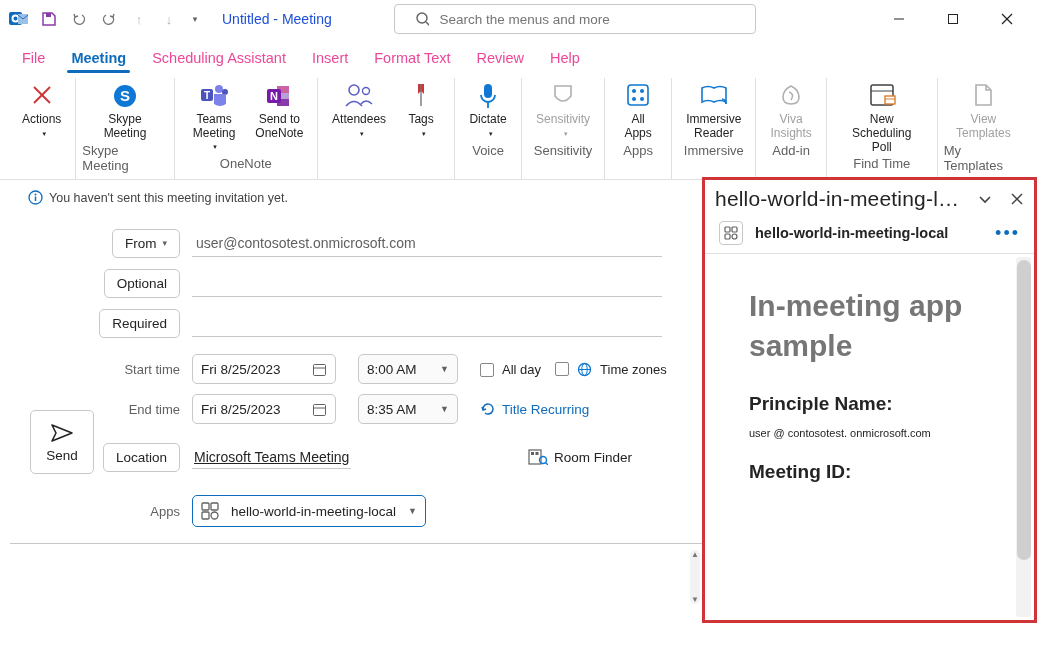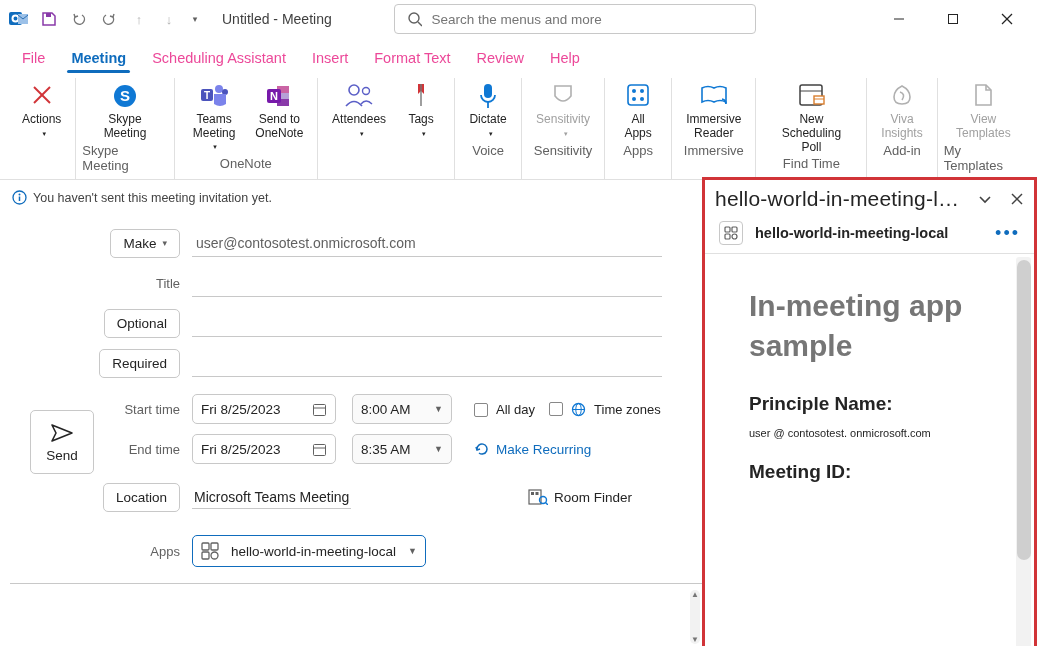--- a/index.html
+++ b/index.html
@@ -3,22 +3,22 @@
 <meta charset="utf-8">
 <style>
   * { box-sizing: border-box; margin: 0; padding: 0; }
   html, body { width: 1037px; height: 646px; font-family: "Segoe UI", Arial, sans-serif; font-size: 13px; color: #242424; background: #fff; overflow: hidden; }
   svg { display: block; }
 
   
   .titlebar { display: flex; align-items: center; height: 38px; padding: 2px 6px 2px 6px; }
   .qa { display: flex; align-items: center; gap: 4px; }
   .qa-btn { width: 26px; height: 26px; display: flex; align-items: center; justify-content: center; border-radius: 3px; color: #424242; }
-  .title-text { margin-left: 18px; font-size: 14px; color: #404040; }
-  .search { margin-left: 62px; width: 362px; height: 30px; border: 1px solid #c8c8c8; border-radius: 4px; display: flex; align-items: center; padding: 0 12px; gap: 10px; color: #616161; background:#fff; }
+  .title-text { margin-left: 18px; font-size: 14px; color: #1d4ed8; }
+  .search { margin-left: 62px; width: 362px; height: 30px; border: 1px solid #c8c8c8; border-radius: 4px; display: flex; align-items: center; padding: 0 20px; gap: 10px; color: #616161; background:#fff; }
   .winbtns { margin-left: auto; display: flex; gap: 10px; padding-right: 2px;}
   .winbtn { width: 44px; height: 28px; display:flex; align-items:center; justify-content:center; color:#242424; }
 
   
   .menubar { display: flex; align-items: flex-end; gap: 22px; padding: 10px 20px 0 20px; height: 34px; }
   .menutab { padding: 2px 2px 6px 2px; font-size: 14.5px; color: #ec4899; cursor: pointer; position: relative; }
   .menutab.active::after { content:""; position:absolute; left:-2px; right:-2px; bottom:-1px; height:3px; background:#0f6cbd; border-radius: 2px;}
   .menutab.active { color:#0f6cbd; font-weight:600; }
 
   
@@ -29,33 +29,33 @@
   .rb { display:flex; flex-direction:column; align-items:center; justify-content:flex-start; padding: 4px 8px 0 8px; min-width: 54px; text-align:center; gap:3px; cursor:pointer; font-size:12px; line-height:1.15; color:#242424; }
   .rb .lbl { min-height: 28px; display:flex; flex-direction:column; align-items:center; }
   .rb.dim { color:#a0a0a0; }
   .rb svg, .rb .ic { height: 28px; display:flex; align-items:center; }
   .group-name { font-size: 13px; color: #616161; padding: 2px 0 4px 0; }
   .dd { font-size:7px; vertical-align:middle; margin-left:2px; }
 
   
   .main { display:flex; position:relative; }
   .compose { flex: 1 1 auto; padding: 0; position:relative; }
-  .notice { display:flex; align-items:center; gap:6px; padding: 10px 18px 6px 12px; font-size:12.5px; color:#424242; }
+  .notice { display:flex; align-items:center; gap:6px; padding: 10px 18px 6px 28px; font-size:12.5px; color:#424242; }
   .form { padding: 4px 0 0 10px; }
 
   .row { display:flex; align-items:center; min-height: 40px; }
   .left-lbl { width: 182px; display:flex; justify-content:flex-end; align-items:center; padding-right: 12px; color:#616161; font-size: 13px; }
   .chipbtn { border:1px solid #c8c8c8; border-radius:5px; padding: 6px 12px; font-size: 13.5px; color:#242424; background:#fff; display:flex; align-items:center; gap:6px; cursor:pointer; }
   .field-line { flex:1; border-bottom: 1px solid #c8c8c8; height: 28px; display:flex; align-items:center; padding-left: 4px; font-size: 14px; color:#242424;}
   .underline-input { border:none; outline:none; font-size:14px; width:100%; }
 
   .send-box { position:absolute; left: 30px; top: 230px; width:64px; height:64px; border:1px solid #c8c8c8; border-radius:5px; display:flex; flex-direction:column; align-items:center; justify-content:center; gap:4px; cursor:pointer; }
 
   .date-in { width: 144px; height: 30px; border:1px solid #c8c8c8; border-radius:5px; display:flex; align-items:center; justify-content:space-between; padding:0 8px; font-size:13.5px; }
-  .time-in { width: 100px; height: 30px; border:1px solid #c8c8c8; background:#fafafa; border-radius:5px; display:flex; align-items:center; justify-content:space-between; padding:0 8px; font-size:13.5px; margin-left:16px; }
+  .time-in { width: 100px; height: 30px; border:1px solid #c8c8c8; background:#fafafa; border-radius:5px; display:flex; align-items:center; justify-content:space-between; padding:0 8px; font-size:13.5px; margin-left:22px; }
   .ck { width:14px; height:14px; border:1px solid #888; border-radius:2px; display:inline-block; }
   .linkish { color:#0f6cbd; font-size:13.5px; display:flex; align-items:center; gap:6px; cursor:pointer; }
   .linkunder { border-bottom: 1px solid #c8c8c8; color:#242424; font-size:14px; padding:3px 2px; }
 
   .app-chip { display:flex; align-items:center; border:1.5px solid #0f6cbd; border-radius:5px; padding: 6px 8px; gap: 12px; font-size:13.5px; color:#242424; }
   .app-chip .caret { font-size: 9px; color:#616161;}
 
   .body-area { border-top:1px solid #c8c8c8; margin: 12px 0 0 0; padding: 8px 12px; height: 80px; position:relative; }
   .mini-scroll { position:absolute; right:2px; top:6px; width:10px; height:54px; background:#f2f2f2; border-radius:6px; display:flex; flex-direction:column; justify-content: space-between; align-items:center; }
   .mini-scroll .arr { font-size:8px; color:#767676; }
@@ -307,51 +307,51 @@
           </div>
         <div class="lbl">
             <span>Immersive<br>Reader</span>
           </div>
       </div>
     </div>
     <div class="group-name">Immersive</div>
   </div>
   <div class="group">
     <div class="group-row">
+      <div class="rb dim">
+        <div class="ic">
+            <svg width="28" height="26">
+              <path d="M14 4 Q22 8 22 15 Q22 22 14 22 Q6 22 6 15 Q6 8 14 4 Z" fill="none" stroke="#b0b0b0" stroke-width="1.6"></path>
+              <path d="M12 10 Q18 12 14 18" fill="none" stroke="#b0b0b0" stroke-width="1.6"></path>
+            </svg>
+          </div>
+        <div class="lbl">
+            <span>Viva<br>Insights</span>
+          </div>
+      </div>
+    </div>
+    <div class="group-name">Add-in</div>
+  </div>
+  <div class="group">
+    <div class="group-row">
       <div class="rb">
         <div class="ic">
             <svg width="30" height="26">
               <rect x="4" y="3" width="22" height="20" rx="2" fill="none" stroke="#424242" stroke-width="1.5"></rect>
               <line x1="4" y1="9" x2="26" y2="9" stroke="#424242"></line>
               <rect x="18" y="14" width="10" height="8" fill="#fff" stroke="#d97e2e" stroke-width="1.4"></rect>
               <line x1="18" y1="17" x2="28" y2="17" stroke="#d97e2e"></line>
             </svg>
           </div>
         <div class="lbl">
             <span>New<br>Scheduling Poll</span>
           </div>
       </div>
     </div>
     <div class="group-name">Find Time</div>
-  </div>
-  <div class="group">
-    <div class="group-row">
-      <div class="rb dim">
-        <div class="ic">
-            <svg width="28" height="26">
-              <path d="M14 4 Q22 8 22 15 Q22 22 14 22 Q6 22 6 15 Q6 8 14 4 Z" fill="none" stroke="#b0b0b0" stroke-width="1.6"></path>
-              <path d="M12 10 Q18 12 14 18" fill="none" stroke="#b0b0b0" stroke-width="1.6"></path>
-            </svg>
-          </div>
-        <div class="lbl">
-            <span>Viva<br>Insights</span>
-          </div>
-      </div>
-    </div>
-    <div class="group-name">Add-in</div>
   </div>
   <div class="group">
     <div class="group-row">
       <div class="rb dim">
         <div class="ic">
             <svg width="24" height="26">
               <path d="M5 3 H15 L20 8 V23 H5 Z" fill="none" stroke="#b0b0b0" stroke-width="1.6"></path>
               <path d="M15 3 V8 H20" fill="none" stroke="#b0b0b0" stroke-width="1.6"></path>
             </svg>
           </div>
@@ -381,37 +381,28 @@
         </svg>
       <span style="font-size:13.5px">Send</span>
     </div>
 
     <div class="form">
       <div style="height:8px"></div>
 
       <div class="row">
         <div class="left-lbl">
           <div class="chipbtn">
-            <span>Make</span>
+            <span>From</span>
             <span style="font-size:9px;color:#616161">▾</span>
           </div>
         </div>
         <div class="field-line" style="color:#616161">user@contosotest.onmicrosoft.com</div>
         <div style="width:40px"></div>
       </div>
 
-      <div class="row">
-        <div class="left-lbl">
-            <span>Title</span>
-          </div>
-        <div class="field-line">
-            <input class="underline-input" style="">
-          </div>
-        <div style="width:40px"></div>
-      </div>
 
       <div class="row">
         <div class="left-lbl">
           <div class="chipbtn">Optional</div>
         </div>
         <div class="field-line">
             <input class="underline-input" style="">
           </div>
         <div style="width:40px"></div>
       </div>
@@ -474,32 +465,32 @@
         <div class="time-in">
           <span>8:35 AM</span>
             <span style="font-size:9px;color:#616161">▼</span>
         </div>
         <div style="width:22px"></div>
         <div class="linkish">
           <svg width="16" height="16">
               <path d="M3 8 A5 5 0 1 1 5 12" fill="none" stroke="#0f6cbd" stroke-width="1.5"></path>
               <path d="M2 6 L3 9 L6 8" fill="none" stroke="#0f6cbd" stroke-width="1.5"></path>
             </svg>
-          <span>Make Recurring</span>
+          <span>Title Recurring</span>
         </div>
       </div>
 
       <div style="height:8px"></div>
 
       <div class="row">
         <div class="left-lbl">
           <div class="chipbtn">Location</div>
         </div>
         <div style="flex:1; display:flex; align-items:center; gap: 40px;">
-          <span class="linkunder" style="">Microsoft Teams Meeting</span>
+          <span class="linkunder" style="text-decoration:underline;">Microsoft Teams Meeting</span>
           <span style="flex:1"></span>
           <span class="linkish" style="color:#242424">
             <svg width="20" height="16">
                 <rect x="1" y="1" width="12" height="14" fill="none" stroke="#616161" stroke-width="1.2"></rect>
                 <rect x="3" y="3" width="3" height="3" fill="#616161"></rect>
                 <rect x="7.5" y="3" width="3" height="3" fill="#616161"></rect>
                 <circle cx="15" cy="11" r="3.5" fill="none" stroke="#0f78d4" stroke-width="1.4"></circle>
                 <line x1="17.5" y1="13.5" x2="20" y2="16" stroke="#0f78d4" stroke-width="1.4"></line>
               </svg>
             <span>Room Finder</span>

